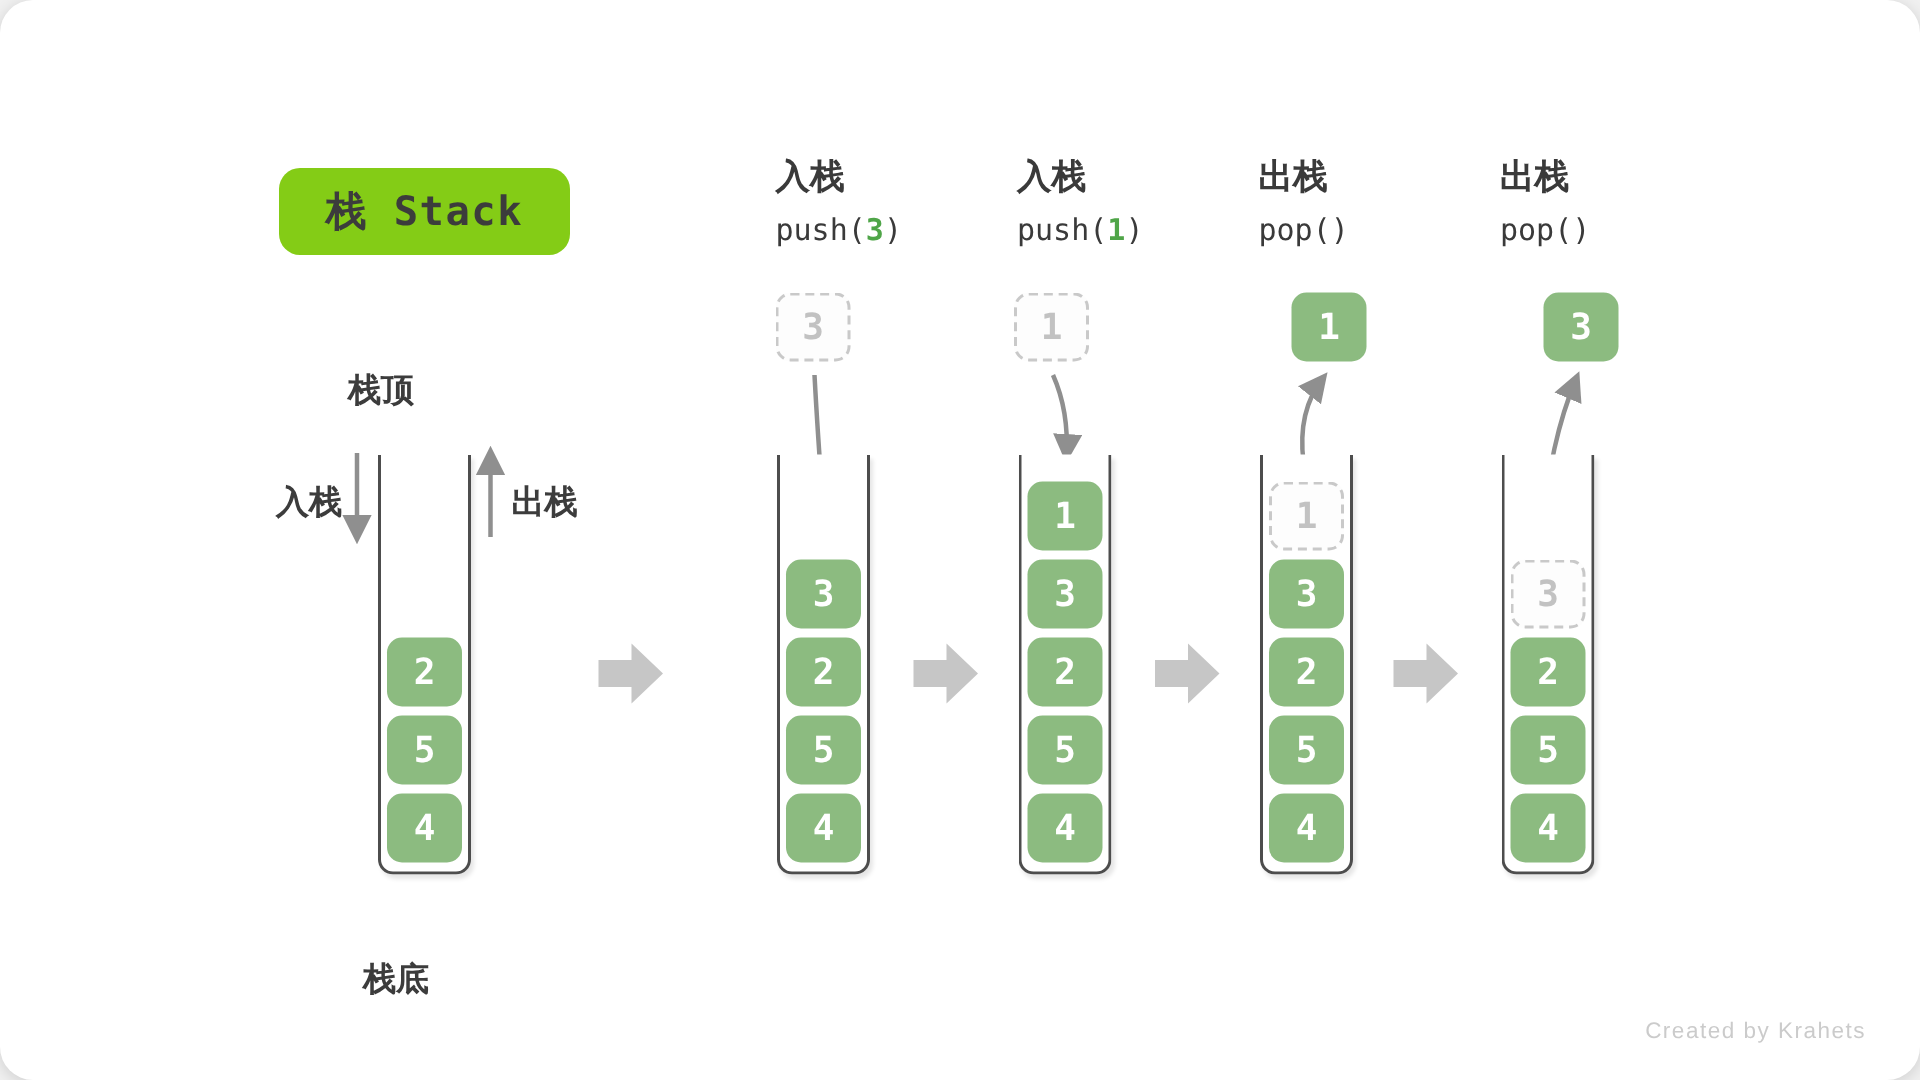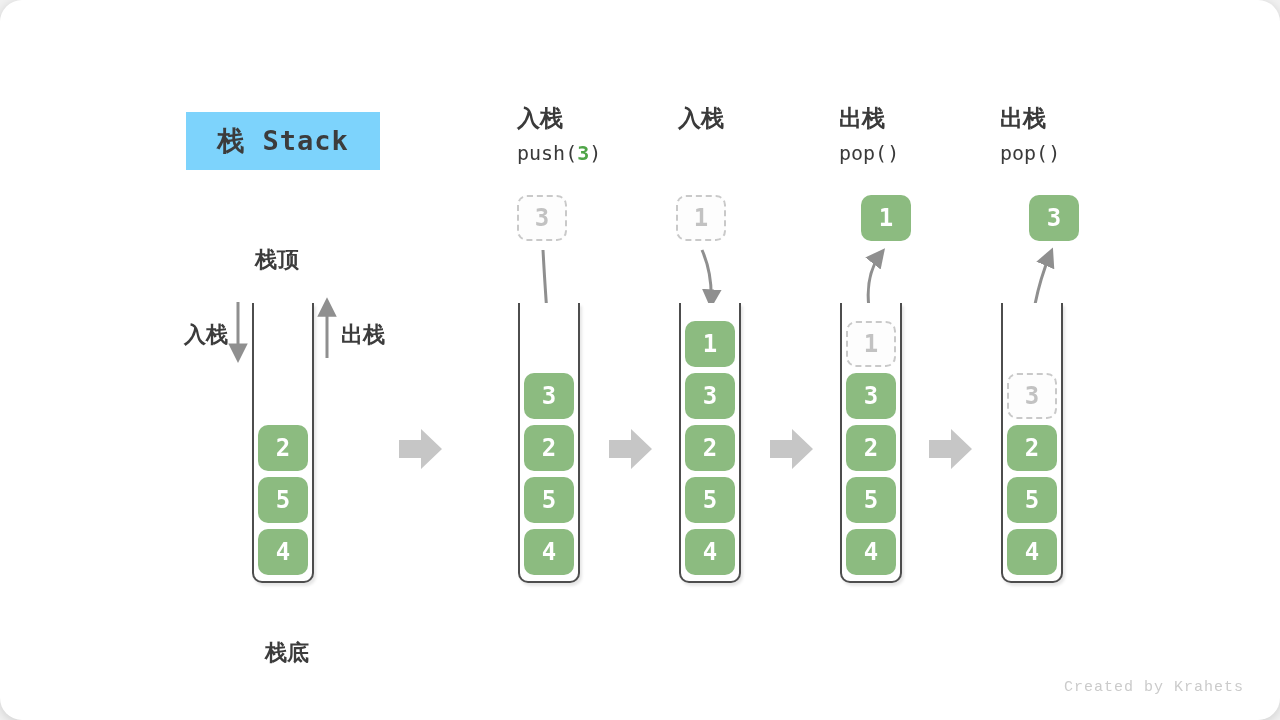--- a/index.html
+++ b/index.html
@@ -11,29 +11,29 @@
   }
   .card{
     position:absolute;left:0;top:0;width:1280px;height:720px;
     background:#ffffff;border-radius:22px;
     box-shadow:0 2px 10px rgba(0,0,0,.14);
   }
   .abs{position:absolute;}
   
   .title-box{
     left:186px;top:112px;width:194px;height:58px;
-    background:#7dd3fc;border-radius:0;
+    background:#84cc16;border-radius:14px;
     display:flex;align-items:center;justify-content:center;
     font-family:"DejaVu Sans Mono","Liberation Mono",monospace;
     font-size:27px;font-weight:bold;color:#3c3c3c;letter-spacing:1px;
   }
   
   .cn-label{
     font-size:22px;font-weight:bold;color:#3c3c3c;
-    text-align:center;
+    text-align:left;
   }
   
   .cup{
     top:303px;width:58px;height:278px;
     border-left:2px solid #4d4d4d;
     border-right:2px solid #4d4d4d;
     border-bottom:2px solid #4d4d4d;
     border-radius:0 0 10px 10px;
     background:#ffffff;
     box-shadow:2px 3px 3px rgba(0,0,0,.10);
@@ -56,21 +56,21 @@
   .hdr{top:103px;width:160px;}
   .hdr .op{font-size:23px;font-weight:600;color:#3a3a3a;line-height:30px;}
   .hdr .call{
     margin-top:5px;
     font-family:"DejaVu Sans Mono","Liberation Mono",monospace;
     font-size:20px;color:#3a3a3a;line-height:30px;
   }
   .hdr .call .arg{color:#4fa548;font-weight:bold;}
   .watermark{
     right:36px;bottom:24px;
-    font-family:Liberation Mono, monospace;
+    font-family:Liberation Sans, sans-serif;
     font-size:15px;color:#cbcbcb;letter-spacing:1px;
   }
   svg.overlay{left:0;top:0;pointer-events:none;}
 </style>
 </head>
 <body>
 
 <div class="card">
 
   <div class="abs title-box">栈 Stack</div>
@@ -100,20 +100,21 @@
     <polygon points="770,440 792,440 792,429 813,449 792,469 792,458 770,458" fill="#c6c6c6"></polygon>
     <polygon points="929,440 951,440 951,429 972,449 951,469 951,458 929,458" fill="#c6c6c6"></polygon>
   </svg>
 
   <div class="abs hdr" style="left:517px;">
     <div class="op">入栈</div>
     <div class="call"><span>push(</span><span class="arg">3</span><span>)</span></div>
   </div>
   <div class="abs hdr" style="left:678px;">
     <div class="op">入栈</div>
+    <div class="call"><span>push(</span><span class="arg">1</span><span>)</span></div>
   </div>
   <div class="abs hdr" style="left:839px;">
     <div class="op">出栈</div>
     <div class="call"><span>pop(</span><span class="arg"></span><span>)</span></div>
   </div>
   <div class="abs hdr" style="left:1000px;">
     <div class="op">出栈</div>
     <div class="call"><span>pop(</span><span class="arg"></span><span>)</span></div>
   </div>
 

